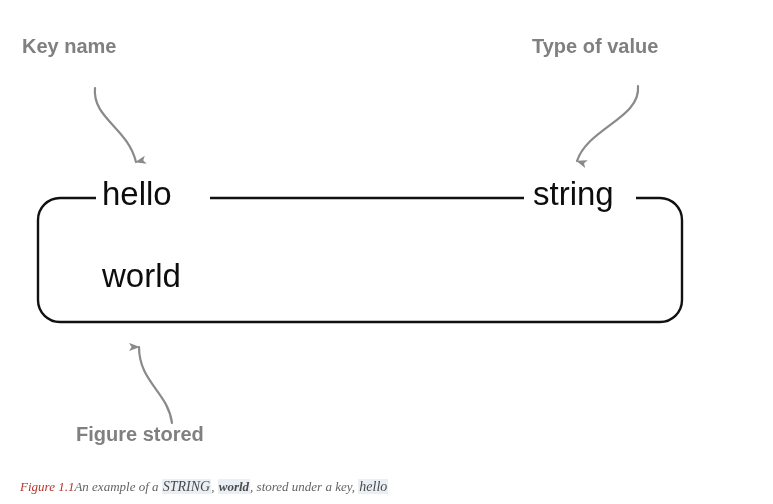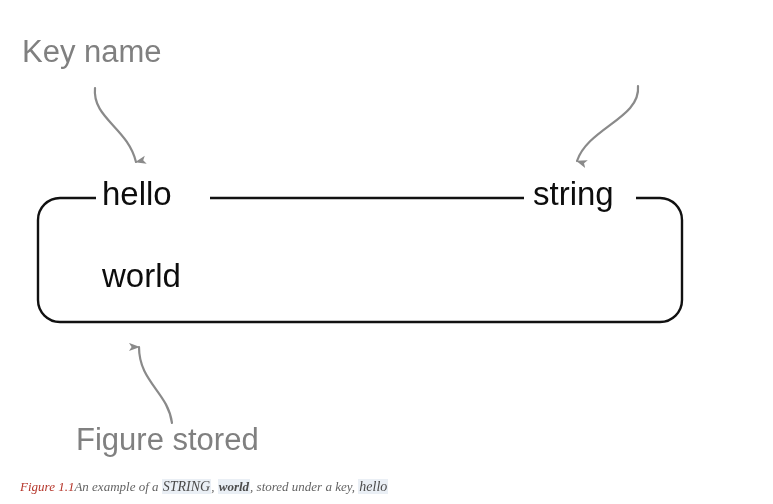--- a/index.html
+++ b/index.html
@@ -14,22 +14,22 @@
     position: relative;
     width: 773px;
     height: 504px;
     background: #ffffff;
     overflow: hidden;
   }
   .annotation-label {
     position: absolute;
     color: #808080;
     font-family: "Liberation Sans", sans-serif;
-    font-size: 31px;
-    font-weight: 400;
+    font-size: 20px;
+    font-weight: 700;
     line-height: 1;
     white-space: nowrap;
     letter-spacing: 0px;
   }
   #label-key-name   { left: 22px;  top: 36px; }
   #label-type-value { left: 532px; top: 36px; }
   #label-value-stored { left: 76px; top: 424px; }
 
   .entry-text {
     position: absolute;
@@ -107,20 +107,21 @@
 
     <path d="M 95 88 C 92 118 128 128 136 162" fill="none" stroke="#8a8a8a" stroke-width="2.2" stroke-linecap="round" marker-end="url(#arrowhead-gray)"></path>
 
     <path d="M 638 86 C 641 118 588 128 577 161" fill="none" stroke="#8a8a8a" stroke-width="2.2" stroke-linecap="round" marker-end="url(#arrowhead-gray)"></path>
 
     <path d="M 172 423 C 168 392 139 382 139 347" fill="none" stroke="#8a8a8a" stroke-width="2.2" stroke-linecap="round" marker-end="url(#arrowhead-gray)"></path>
   </svg>
 
   <div class="annotation-label" id="label-key-name">Key name</div>
 
+  <div class="annotation-label" id="label-type-value">Type of value</div>
 
   <div class="annotation-label" id="label-value-stored">Figure stored</div>
 
   <div class="entry-text" id="key-text">hello</div>
 
   <div class="entry-text" id="value-text">world</div>
 
   <div class="entry-text" id="type-text">string</div>
 
   <div id="figure-caption">

